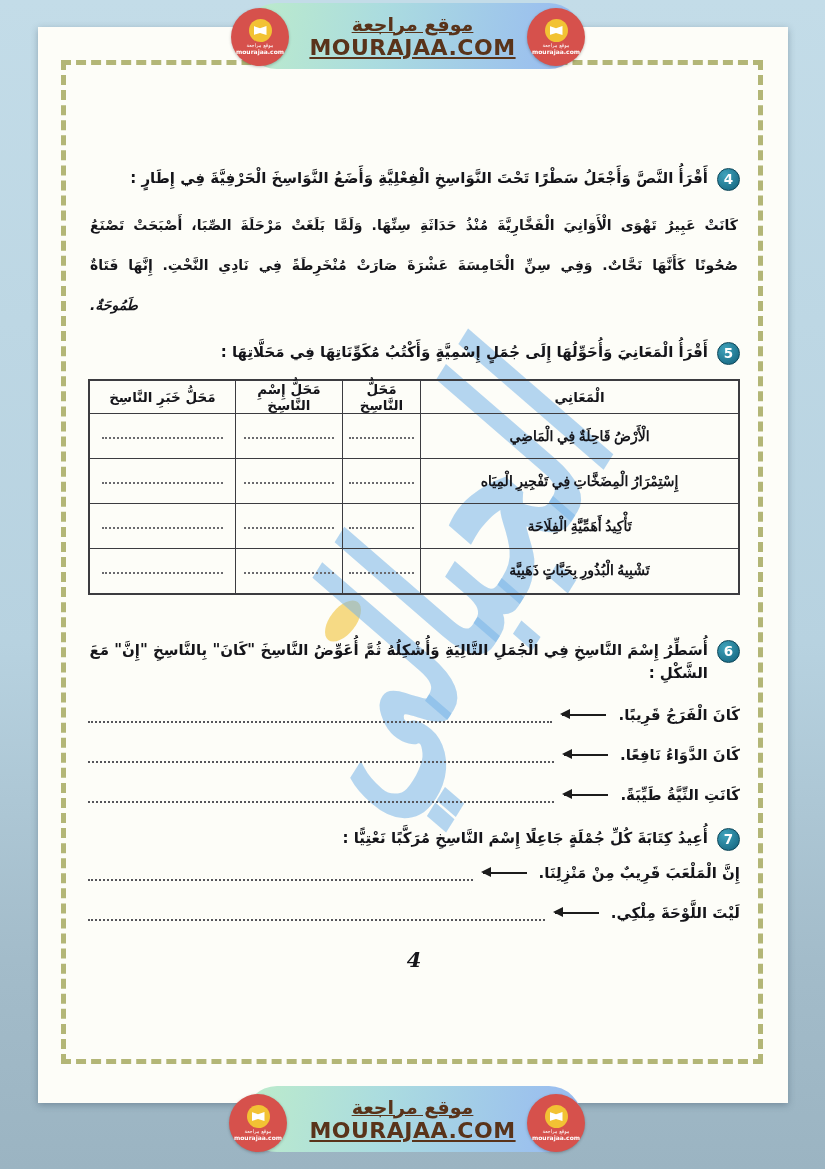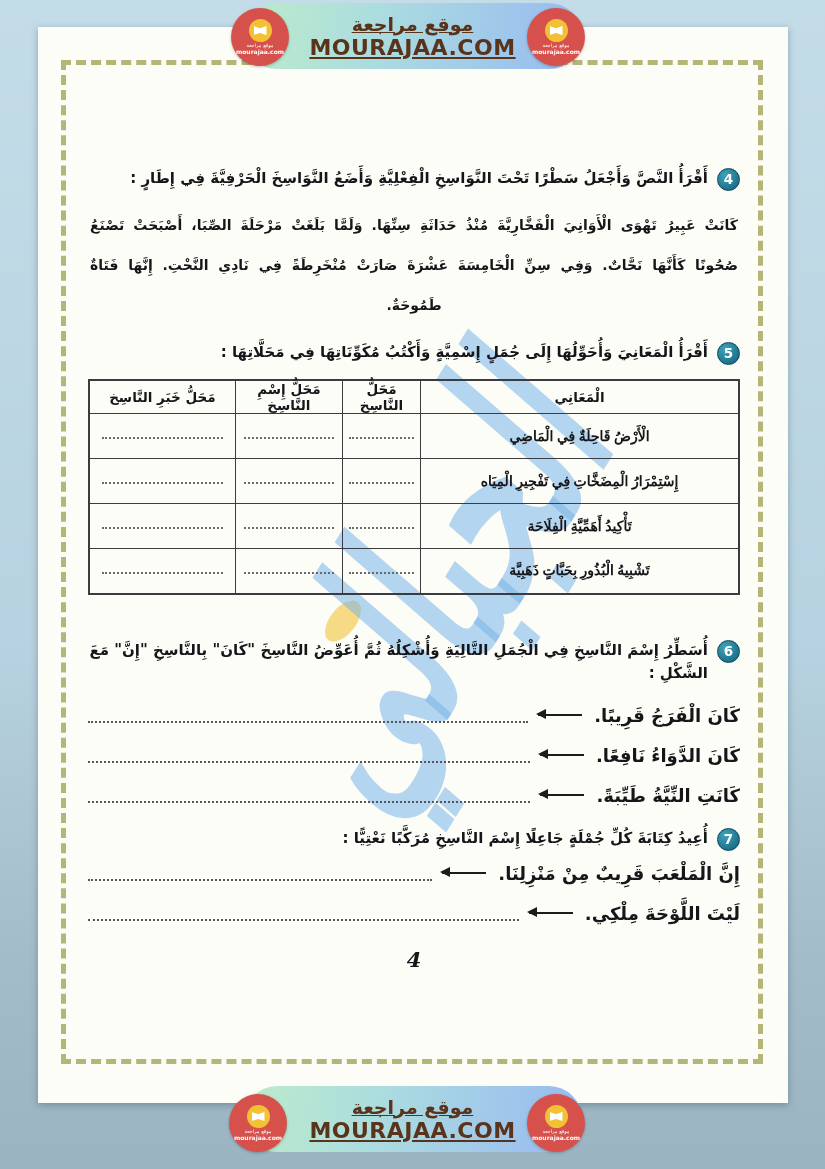--- a/index.html
+++ b/index.html
@@ -84,38 +84,38 @@
   .badge {
     flex-shrink:0; width:23px; height:23px; border-radius:50%; margin-top:1px;
     background:radial-gradient(circle at 35% 30%, #3fa3bc, #115e78);
     border:1px solid #0b4558; color:#fff;
     display:flex; align-items:center; justify-content:center;
     font-size:13.5px; font-weight:bold;
   }
   #ex4-head { margin-top:102px; }
   .para { font-weight:bold; font-size:14px; line-height:40px; margin:14px 2px 0; position:relative; z-index:4; }
   .pline { text-align:justify; text-align-last:justify; }
-  .pline-last { text-align:center; }
+  .pline-last { text-align:left;font-style:italic; }
 
   #ex5-head { margin-top:16px; }
 
   table.naskh {
     width:100%; border-collapse:collapse; margin-top:14px;
     position:relative; z-index:4; background:transparent;
   }
   table.naskh th, table.naskh td { border:1.5px solid #3c3c40; }
   table.naskh { border:2px solid #3c3c40; }
   table.naskh th { font-size:13.5px; font-weight:bold; padding:0 2px; text-align:center; }
   table.naskh td { height:45px; }
   .meaning-cell { font-size:14px; font-weight:bold; text-align:center; padding:0 8px;font-family:Liberation Serif, serif; }
   .cell-dots { width:84%; margin:0 auto; border-bottom:2px dotted #6a6a6e; height:6px; }
 
   #ex6-head { margin-top:44px; }
   .answers { margin-top:10px; position:relative; z-index:4; }
-  .answer-line { display:flex; align-items:center; height:40px; font-size:18px; font-weight:bold; }
+  .answer-line { display:flex; align-items:center; height:40px; font-size:15px; font-weight:bold; }
   .answer-line .sent { flex-shrink:0; }
   .arrow { flex-shrink:0; width:44px; height:2.5px; background:#1c1c1c; position:relative; margin:0 12px 0 10px; }
   .arrow::before {
     content:""; position:absolute; left:-2px; top:-4.5px; width:0; height:0;
     border-style:solid; border-width:5.5px 10px 5.5px 0;
     border-color:transparent #1c1c1c transparent transparent;
   }
   .dotline { flex:1 1 auto; height:0; border-bottom:2px dotted #55555a; transform:translateY(7px); }
 
   #ex7-head { margin-top:12px; }

